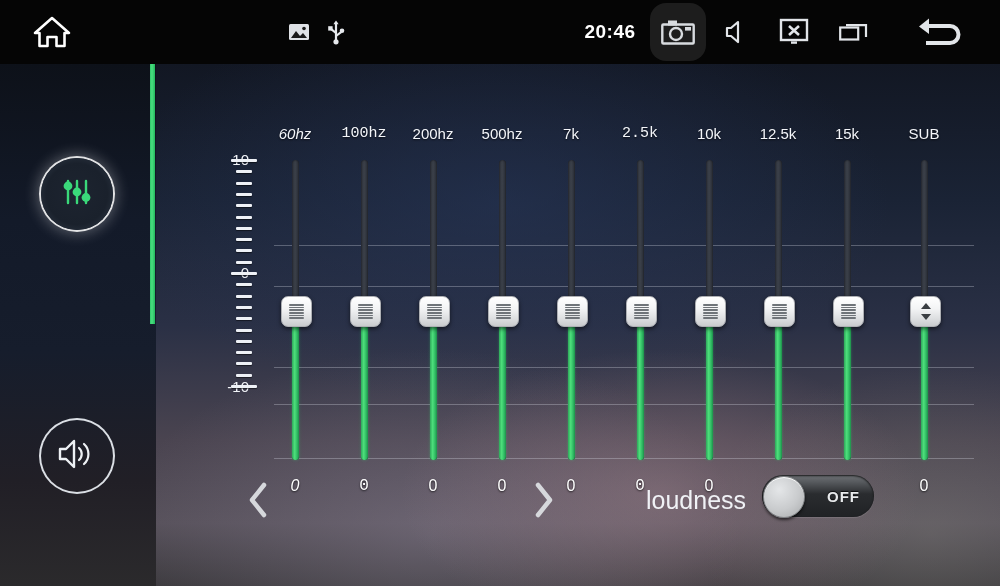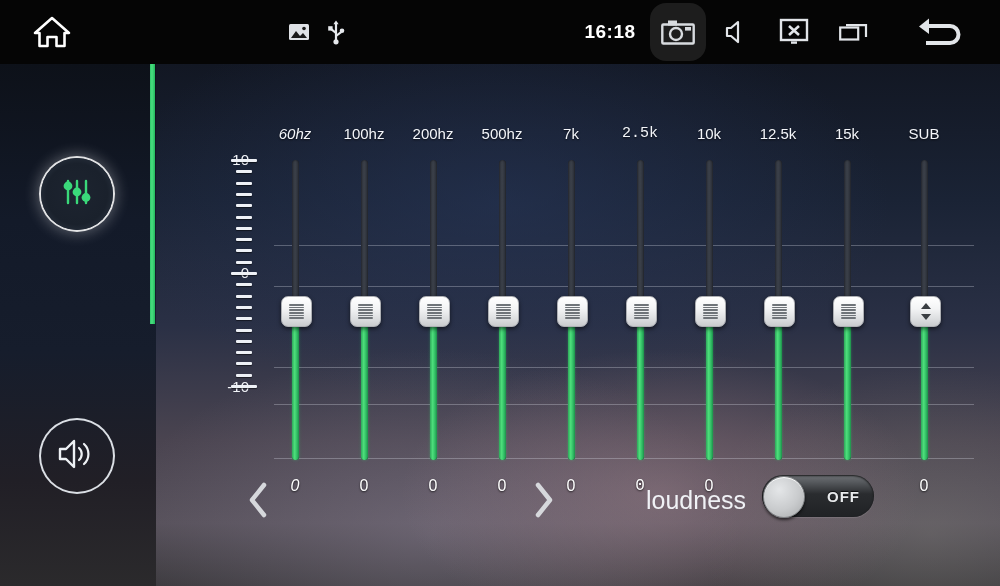--- a/index.html
+++ b/index.html
@@ -183,21 +183,21 @@
           <path d="M9 14 L3.6 9.6" stroke="#e6e9ed" stroke-width="2.2"></path>
           <rect x="1.2" y="7.2" width="4.4" height="4.4" fill="#e6e9ed"></rect>
           <path d="M9 17 L14.4 12.8" stroke="#e6e9ed" stroke-width="2.2"></path>
           <circle cx="15" cy="11.8" r="2.3" fill="#e6e9ed"></circle>
           <circle cx="9" cy="22.8" r="2.6" fill="#e6e9ed"></circle>
         </svg>
       </span>
     </div>
 
     <div class="sb-item" id="sb-clock">
-      <span>16:18</span>
+      <span>20:46</span>
     </div>
 
     <div class="sb-item" id="sb-screenshot">
       <span class="hl"></span>
       <span>
         <svg width="34" height="26" viewBox="0 0 34 26">
           <rect x="1.3" y="5.5" width="31.4" height="19" rx="1" fill="none" stroke="#d8dbdf" stroke-width="2.4"></rect>
           <rect x="7" y="1.5" width="9" height="5" fill="#d8dbdf"></rect>
           <circle cx="15" cy="15" r="6" fill="none" stroke="#d8dbdf" stroke-width="2.4"></circle>
           <rect x="24" y="8" width="6" height="3.6" fill="#d8dbdf"></rect>
@@ -314,21 +314,21 @@
                 <i></i>
                 <i></i>
                 <i></i>
                 <i></i>
                 <i></i>
               </div>
             </div>
           </div>
           <div class="band-value">0</div>
         </div>
-        <div class="band" style="left: 174px;">
+        <div class="band" style="left: 174px; font-family: Liberation Mono, monospace;">
           <div class="band-label">100hz</div>
           <div class="slider">
             <div class="track-dark"></div>
             <div class="track-green" style="top: 150px; height: 150px;"></div>
             <div class="thumb" style="top: 136px;">
               <div class="grip">
                 <i></i>
                 <i></i>
                 <i></i>
                 <i></i>

